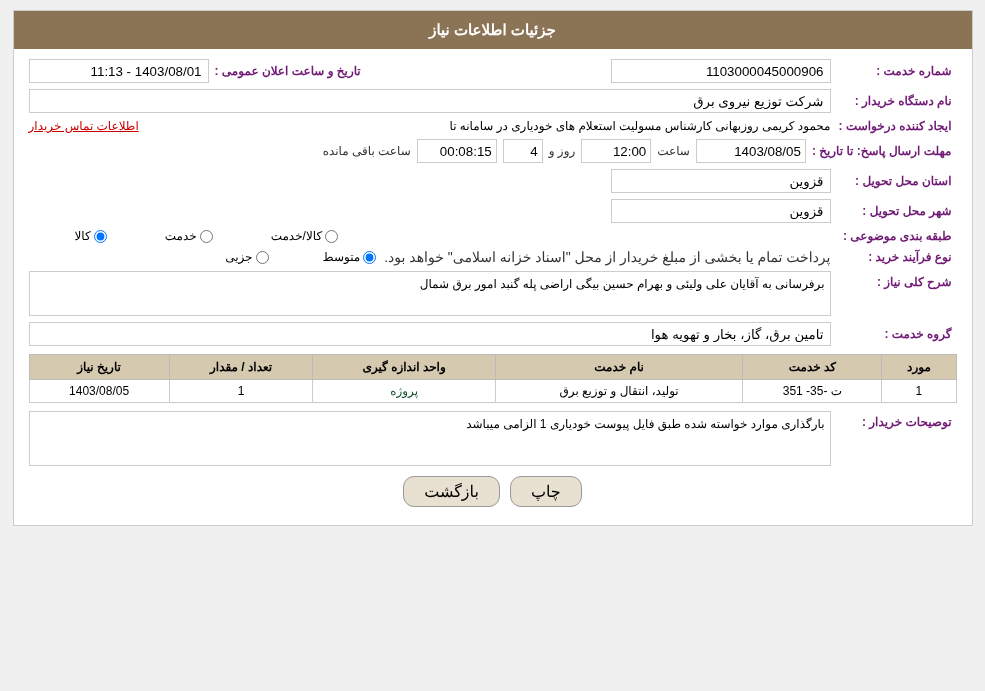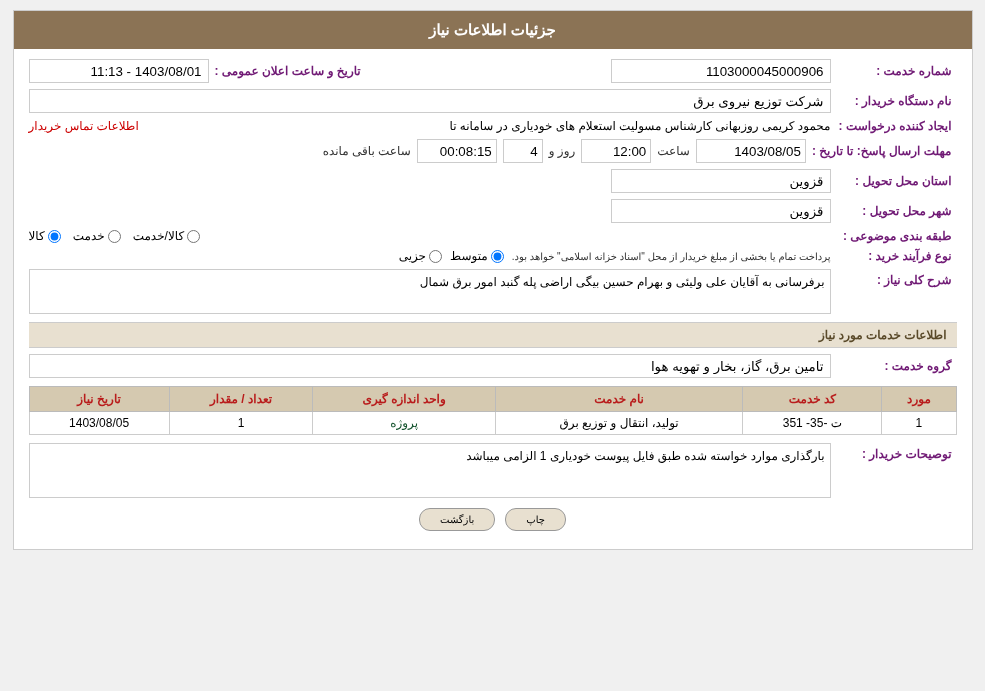--- a/index.html
+++ b/index.html
@@ -51,20 +51,21 @@
       flex: 1;
     }
     .input-field-fixed {
       border: 1px solid #ccc;
       padding: 3px 6px;
       background: #fff;
       height: 24px;
     }
     .link-text {
       color: #c00;
+      text-decoration: underline;
       cursor: pointer;
     }
     .small-input {
       border: 1px solid #ccc;
       padding: 3px 4px;
       background: #fff;
       height: 24px;
       width: 90px;
     }
     .small-input-wide {
@@ -82,30 +83,31 @@
       display: flex;
       align-items: center;
       gap: 12px;
       flex: 1;
       justify-content: flex-end;
     }
     .radio-item {
       display: flex;
       align-items: center;
       gap: 3px;
+      margin-left: 46px;
     }
     .process-row {
       display: flex;
       align-items: center;
       gap: 8px;
       flex: 1;
     }
     .process-text {
       color: #333;
-      font-size: 10px;
+      font-size: 14px;
     }
     .section-title {
       background: #e8e0d0;
       color: #5a4a2a;
       font-weight: bold;
       padding: 5px 10px;
       margin: 8px 0 6px 0;
       border-top: 1px solid #ccc;
       border-bottom: 1px solid #ccc;
     }
@@ -116,21 +118,21 @@
       width: 100%;
       border-collapse: collapse;
       font-size: 12px;
     }
     table th {
       background: #d5c9b0;
       border: 1px solid #bbb;
       padding: 5px 8px;
       text-align: center;
       font-weight: bold;
-      color: #b91c1c;
+      color: #000000;
     }
     table td {
       border: 1px solid #ccc;
       padding: 4px 8px;
       text-align: center;
     }
     .description-box {
       border: 1px solid #ccc;
       min-height: 55px;
       padding: 5px;
@@ -145,21 +147,21 @@
       justify-content: center;
       gap: 10px;
       margin: 10px 0 8px 0;
     }
     .btn {
       padding: 5px 20px;
       border: 1px solid #999;
       background: #e8e0d0;
       cursor: pointer;
       font-family: Tahoma, Arial, sans-serif;
-      font-size: 10px;
+      font-size: 16px;
       border-radius: 11px;
     }
     .service-input {
       border: 1px solid #ccc;
       padding: 3px 6px;
       background: #fff;
       height: 24px;
       flex: 1;
     }
   </style>
@@ -242,21 +244,20 @@
           <span>جزیی</span>
         </div>
       </div>
     </div>
 
     <div class="form-row" style="align-items:flex-start; margin-top:6px;">
       <span class="label" style="padding-top:4px;">شرح کلی نیاز :</span>
       <textarea class="description-box" readonly="" style="min-height: 45px;">برفرسانی به آقایان علی ولیئی و بهرام حسین بیگی اراضی پله گنبد امور برق شمال</textarea>
     </div>
 
-    <div class="section-title">اطلاعات خدمات مورد نیاز</div>
 
     <div class="form-row">
       <span class="label">گروه خدمت :</span>
       <input class="service-input" readonly="" value="تامین برق، گاز، بخار و تهویه هوا" style="">
     </div>
 
     <div class="table-section">
       <table>
         <thead>
           <tr>

